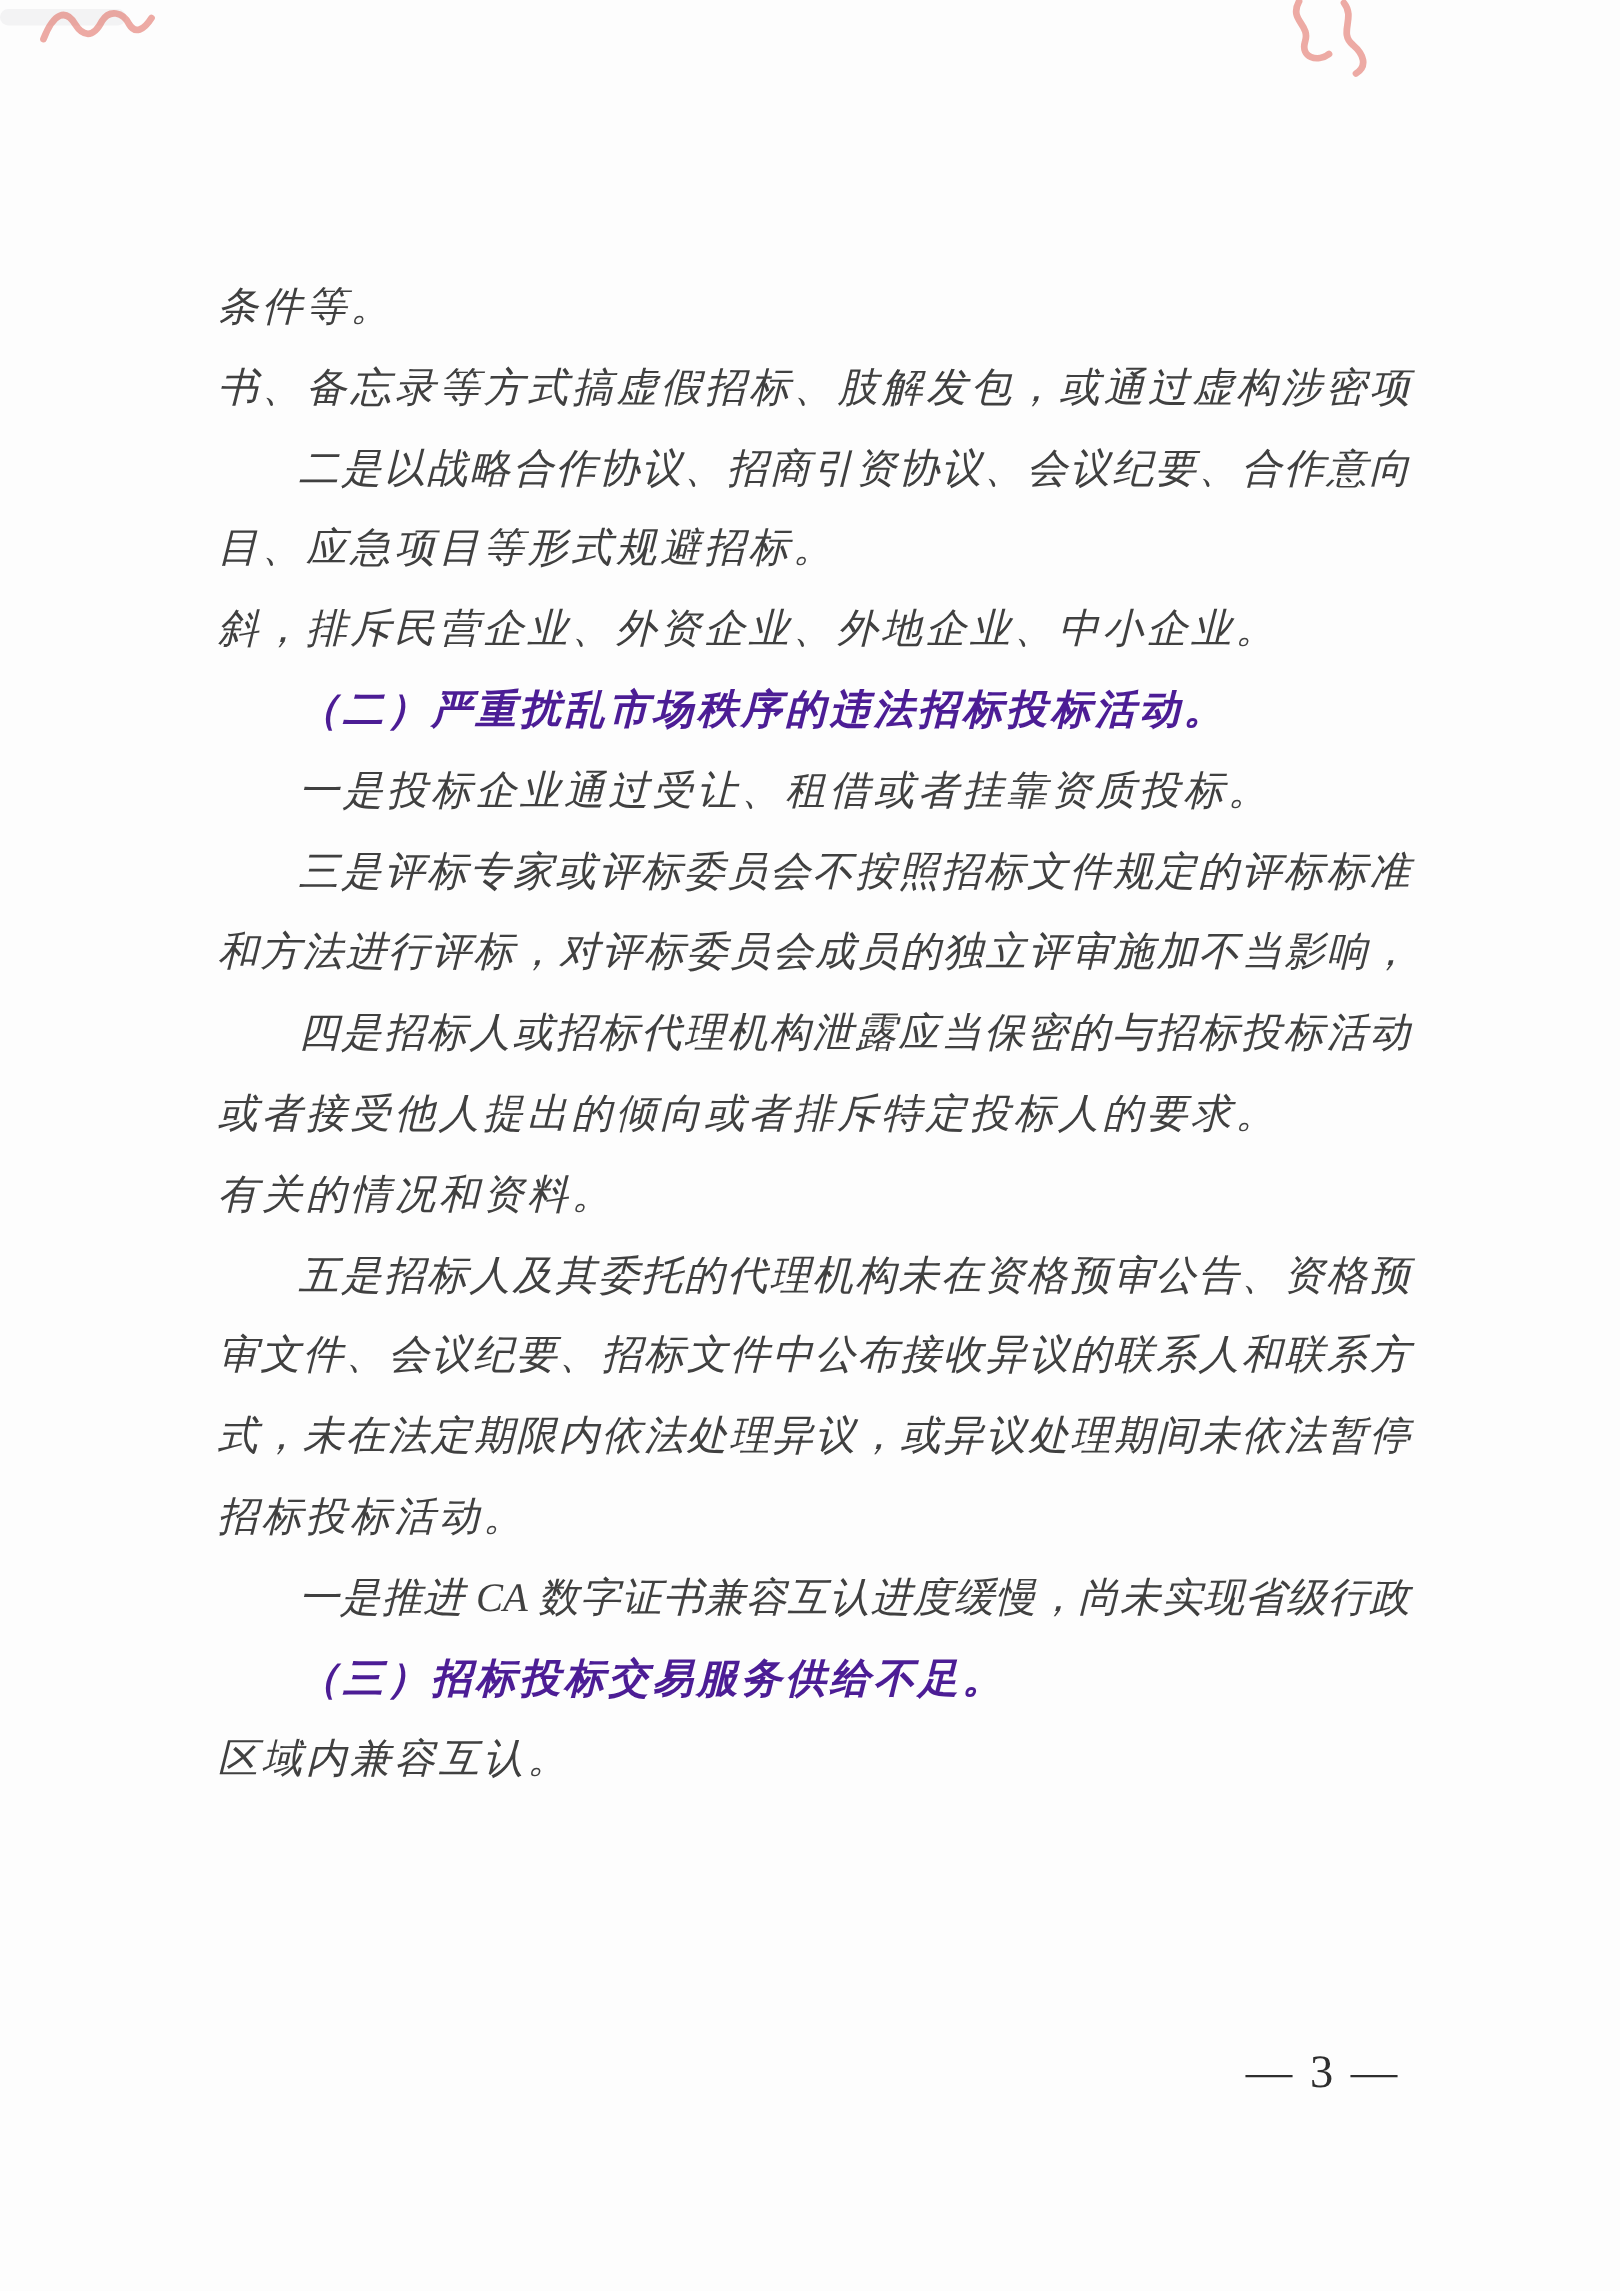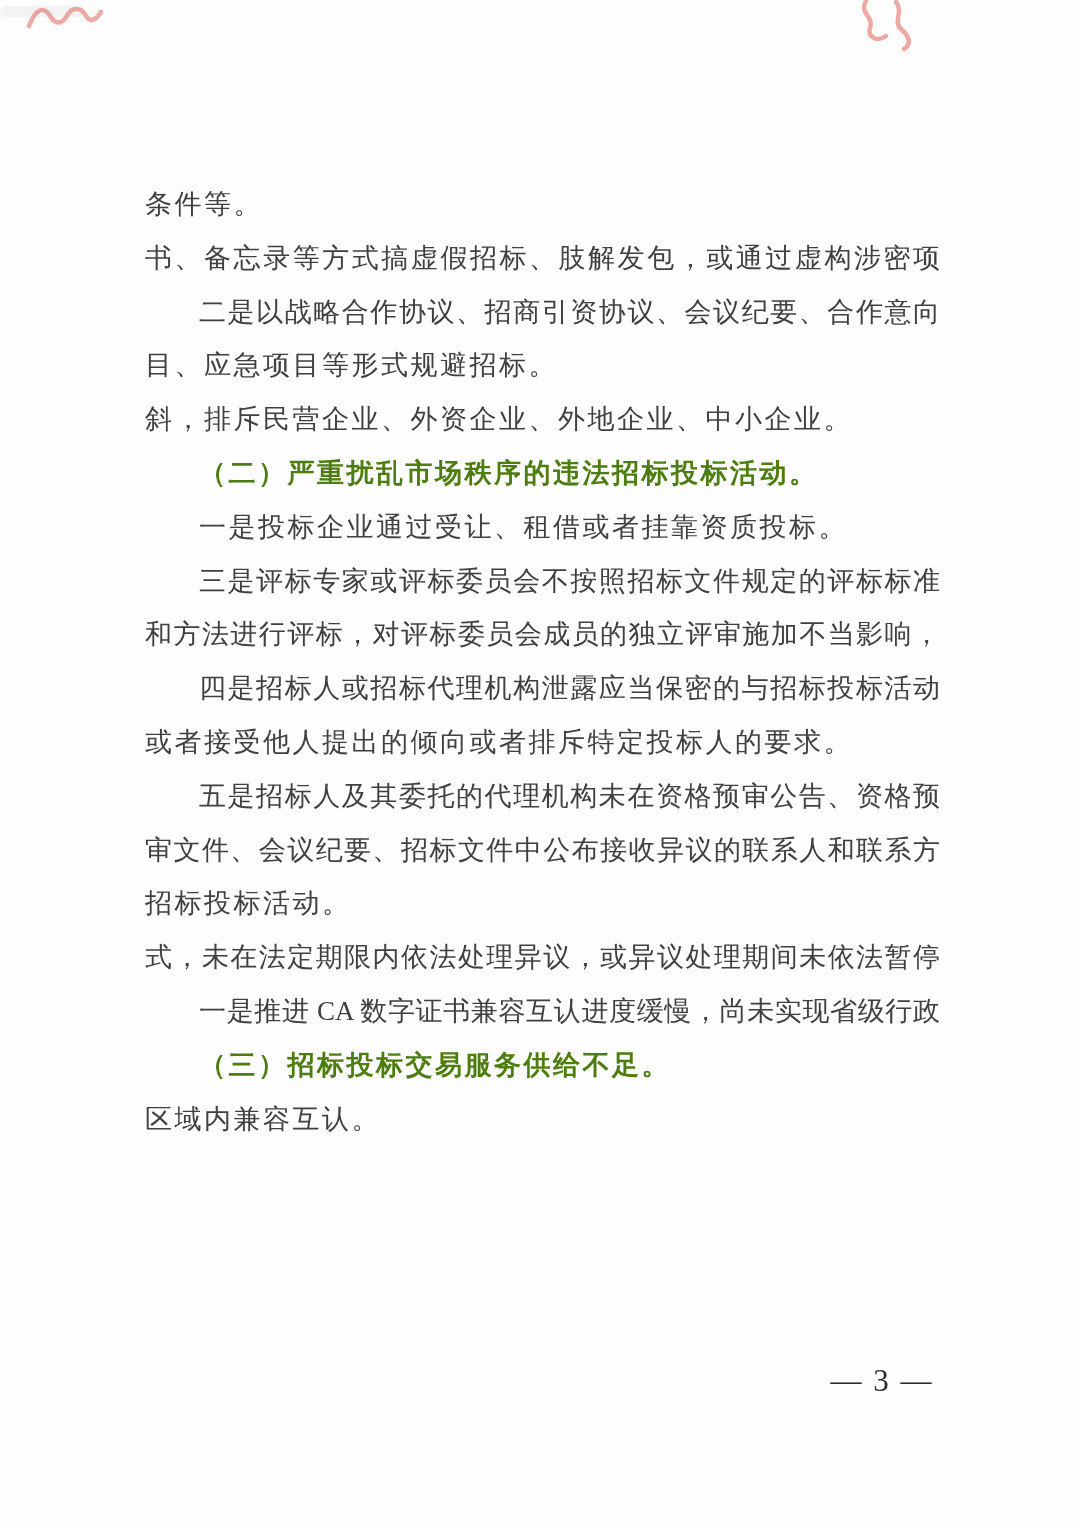--- a/index.html
+++ b/index.html
@@ -23,24 +23,25 @@
 
   .text{
     position:absolute;left:145px;top:178px;width:795px;
     color:#404040;font-size:27px;
   }
   .ln{
     height:53.8px;line-height:53.8px;
     letter-spacing:2.5px;
     white-space:normal;overflow:visible;
     text-align:left;
+    font-style:italic;
   }
   .jf{letter-spacing:0;text-align:justify;text-align-last:justify;}
   .ind{padding-left:54px;}
-  .hd{font-weight:700;color:#4d7c0f;}
+  .hd{font-weight:700;color:#4c1d95;}
 
   .pagenum{
     position:absolute;left:830px;top:1357px;width:104px;
     text-align:center;font-size:31px;line-height:48px;
     color:#2e2e2e;letter-spacing:2px;
   }
 </style>
 </head>
 <body>
 
@@ -62,24 +63,25 @@
     <div class="ln jf">书、备忘录等方式搞虚假招标、肢解发包，或通过虚构涉密项</div>
     <div class="ln ind jf">二是以战略合作协议、招商引资协议、会议纪要、合作意向</div>
     <div class="ln">目、应急项目等形式规避招标。</div>
     <div class="ln">斜，排斥民营企业、外资企业、外地企业、中小企业。</div>
     <div class="ln ind hd">（二）严重扰乱市场秩序的违法招标投标活动。</div>
     <div class="ln ind">一是投标企业通过受让、租借或者挂靠资质投标。</div>
     <div class="ln ind jf">三是评标专家或评标委员会不按照招标文件规定的评标标准</div>
     <div class="ln jf">和方法进行评标，对评标委员会成员的独立评审施加不当影响，</div>
     <div class="ln ind jf">四是招标人或招标代理机构泄露应当保密的与招标投标活动</div>
     <div class="ln">或者接受他人提出的倾向或者排斥特定投标人的要求。</div>
+    <div class="ln">有关的情况和资料。</div>
     <div class="ln ind jf">五是招标人及其委托的代理机构未在资格预审公告、资格预</div>
     <div class="ln jf">审文件、会议纪要、招标文件中公布接收异议的联系人和联系方</div>
+    <div class="ln jf">式，未在法定期限内依法处理异议，或异议处理期间未依法暂停</div>
     <div class="ln">招标投标活动。</div>
-    <div class="ln jf">式，未在法定期限内依法处理异议，或异议处理期间未依法暂停</div>
     <div class="ln ind jf">一是推进 CA 数字证书兼容互认进度缓慢，尚未实现省级行政</div>
     <div class="ln ind hd">（三）招标投标交易服务供给不足。</div>
     <div class="ln">区域内兼容互认。</div>
   </div>
 
   <div class="pagenum">— 3 —</div>
 
 </div>
 
 </body></html>

